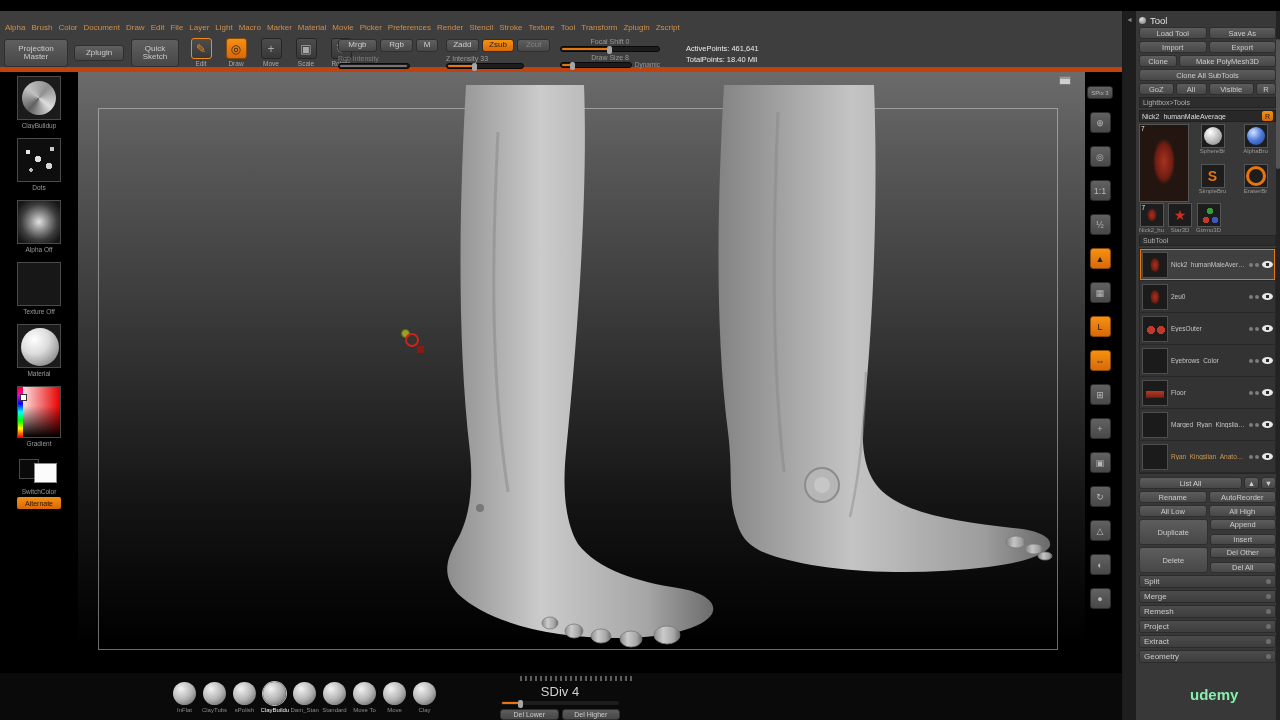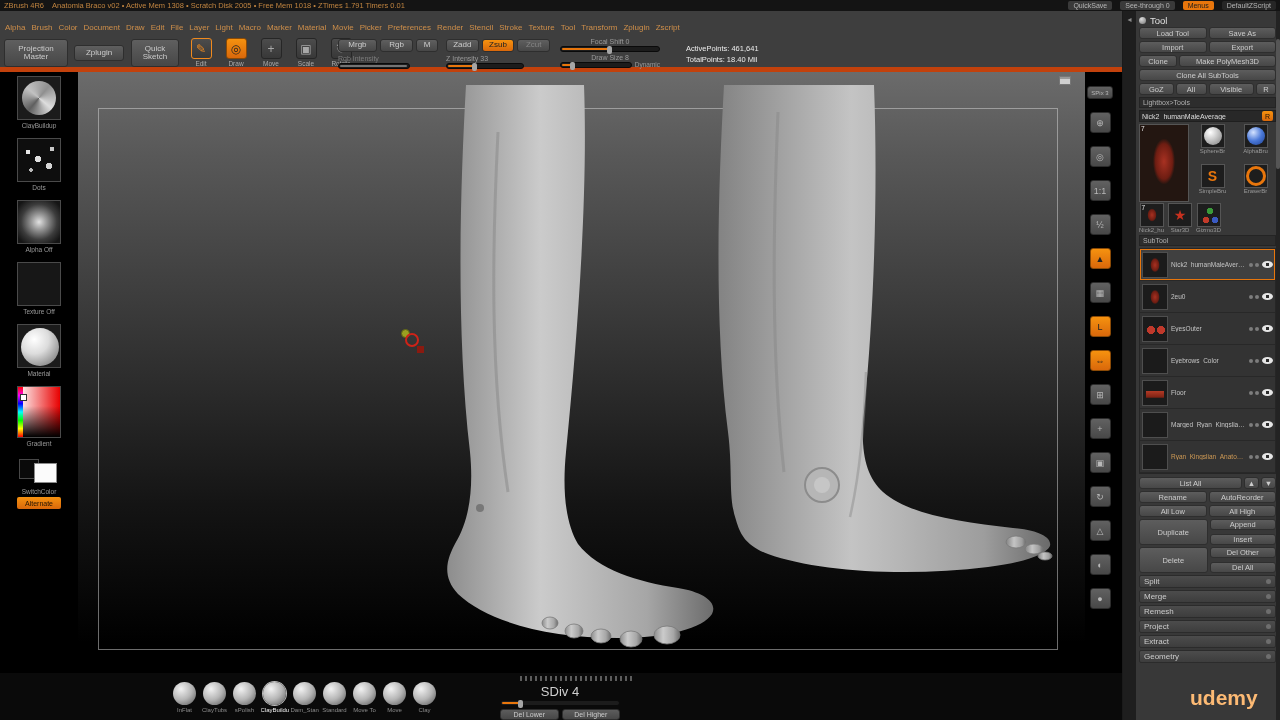--- a/index.html
+++ b/index.html
@@ -140,36 +140,27 @@
   .brush-row{position:absolute;left:172px;top:9px;display:flex;gap:5px;}
   .brush{width:25px;display:flex;flex-direction:column;align-items:center;}
   .b-sphere{width:23px;height:23px;border-radius:50%;background:radial-gradient(circle at 35% 30%,#f2f2f2,#b5b5b5 50%,#666 90%);}
   .brush.active .b-sphere{box-shadow:0 0 0 1px #bbb;}
   .b-label{font-size:6px;color:#8c8c8c;margin-top:2px;white-space:nowrap;overflow:hidden;max-width:28px;}
   .brush.active .b-label{color:#f0f0f0;}
   .sdiv-group{position:absolute;left:500px;top:11px;width:120px;}
   .sdiv-label{font-size:13px;color:#cfcfcf;text-align:center;}
   .sdiv-btns{display:flex;gap:3px;margin-top:3px;}
   .sdiv-btns .pb{height:11px;font-size:7px;}
-  .udemy{position:absolute;left:1190px;top:686px;font-size:21px;font-weight:bold;color:#fdba74;letter-spacing:0;}
+  .udemy{position:absolute;left:1190px;top:686px;font-size:15px;font-weight:bold;color:#86efac;letter-spacing:0;}
 </style>
 </head>
 <body>
 
 <div class="app">
 
-  <div class="titlebar">
-    <span>ZBrush 4R6</span>
-    <span>Anatomia Braco v02 • Active Mem 1308 • Scratch Disk 2005 • Free Mem 1018 • ZTimes 1.791 Timers 0.01</span>
-    <span class="spacer"></span>
-    <span class="tb-btn">QuickSave</span>
-    <span class="tb-btn">See-through 0</span>
-    <span class="tb-btn orange">Menus</span>
-    <span class="tb-btn dark">DefaultZScript</span>
-  </div>
 
   <div class="menubar">
     <span>Alpha</span>
     <span>Brush</span>
     <span>Color</span>
     <span>Document</span>
     <span>Draw</span>
     <span>Edit</span>
     <span>File</span>
     <span>Layer</span>

